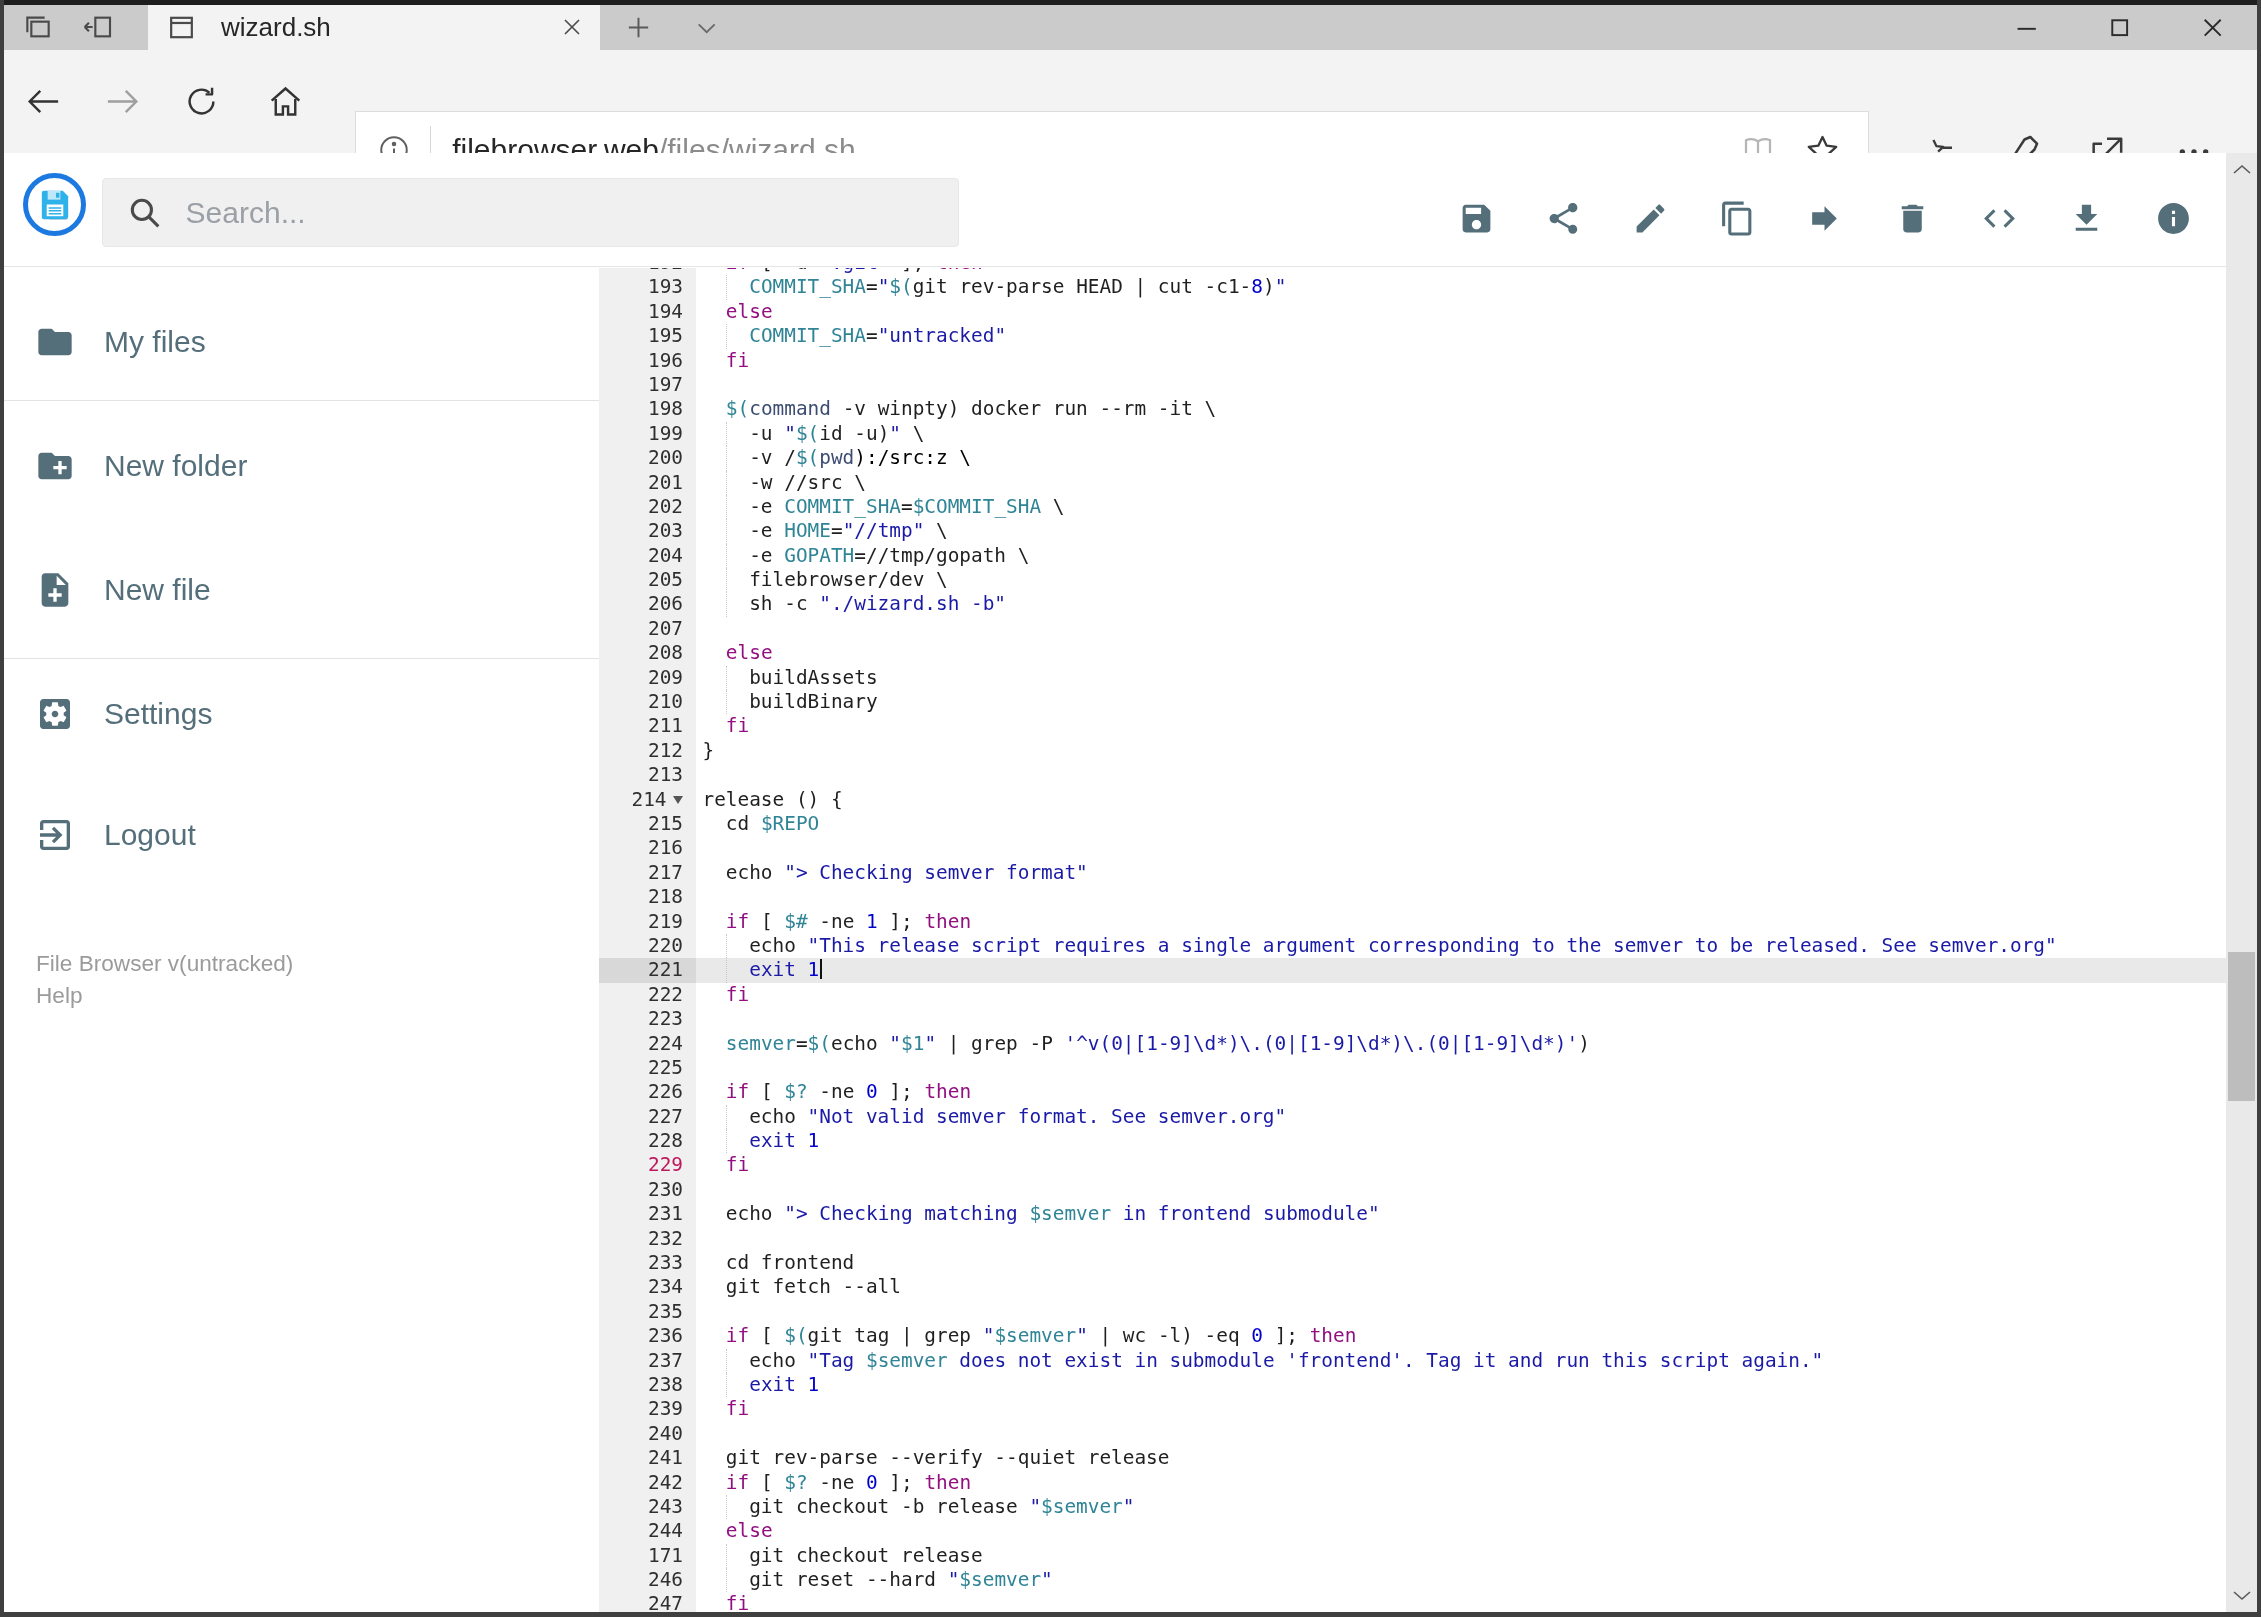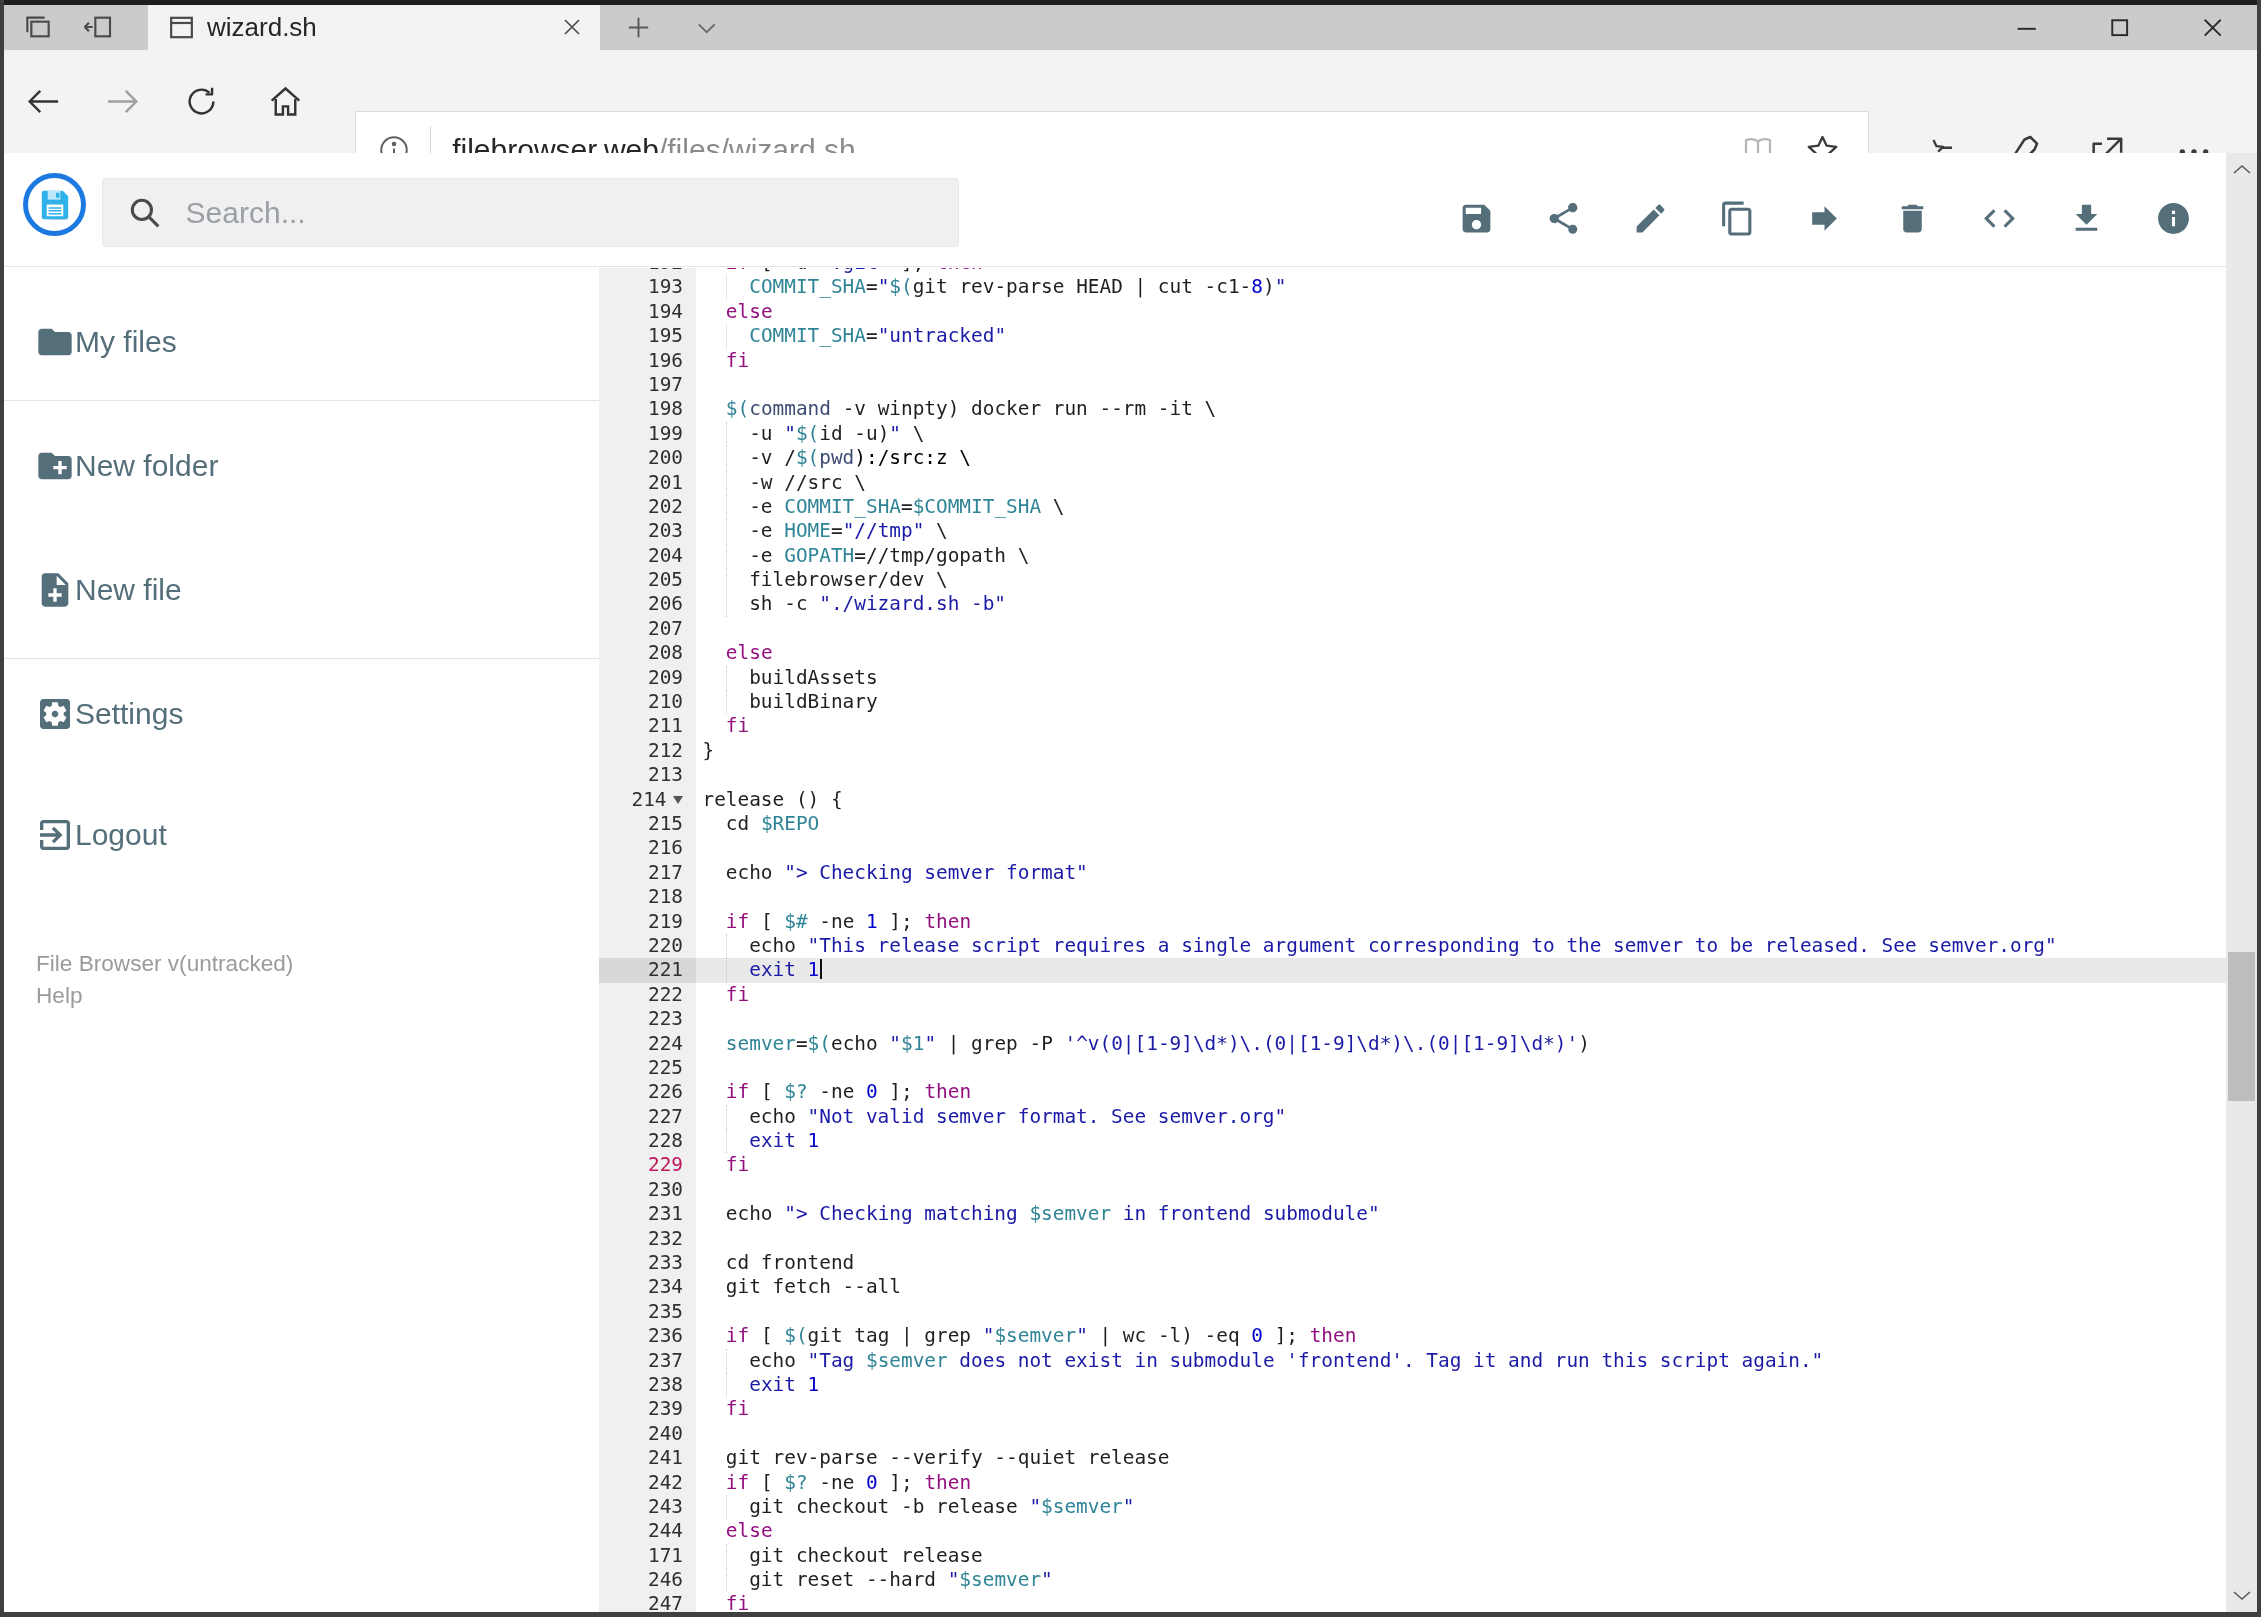--- a/index.html
+++ b/index.html
@@ -9,21 +9,21 @@
   
   .frame-top{position:absolute;left:0;top:0;width:2261px;height:4.8px;background:#1e1e1e;z-index:60;}
   .frame-left{position:absolute;left:0;top:0;width:4px;height:1617px;background:#3f3f3f;z-index:60;}
   .frame-right{position:absolute;right:0;top:0;width:4px;height:1617px;background:#3f3f3f;z-index:60;}
   .frame-bottom{position:absolute;left:0;bottom:0;width:2261px;height:4.8px;background:#3f3f3f;z-index:60;}
   
   .tabstrip{position:absolute;left:0;top:4.8px;width:2261px;height:45px;background:#cbcbcb;}
   .strip-btn{position:absolute;top:0;height:45px;width:53px;display:flex;align-items:center;justify-content:center;color:#4a4a4a;}
   .tab{position:absolute;left:148px;top:0;width:452px;height:45px;background:#f3f3f3;display:flex;align-items:center;}
   .tab-favicon{margin-left:18px;color:#4a4a4a;}
-  .tab-title{margin-left:10px;font-size:26px;color:#262626;flex:1;}
+  .tab-title{margin-left:24px;font-size:26px;color:#262626;flex:1;}
   .tab-close{margin-right:16px;color:#4a4a4a;}
   .newtab-btn{position:absolute;left:610px;top:0;width:57px;height:45px;display:flex;align-items:center;justify-content:center;color:#5a5a5a;}
   .tablist-btn{position:absolute;left:678px;top:0;width:57px;height:45px;display:flex;align-items:center;justify-content:center;color:#6a6a6a;}
   .win-btn{position:absolute;top:0;width:69px;height:45px;display:flex;align-items:center;justify-content:center;color:#2b2b2b;}
   
   .addressrow{position:absolute;left:0;top:50px;width:2261px;height:103px;background:#f3f3f3;}
   .nav-btn{position:absolute;top:29px;width:45px;height:45px;display:flex;align-items:center;justify-content:center;color:#333;}
   .nav-btn.disabled{color:#9f9f9f;}
   .urlbox{position:absolute;left:355px;top:61px;width:1514px;height:78px;background:#fff;border:0.8px solid #dcdcdc;box-sizing:border-box;display:flex;align-items:center;}
   .url-info{margin-left:21px;color:#5f5f5f;}
@@ -38,21 +38,21 @@
   .logo{position:absolute;left:22.6px;top:173px;width:63px;height:63px;border:5.7px solid #1c79e0;border-radius:50%;box-sizing:border-box;background:#fff;display:flex;align-items:center;justify-content:center;}
   .searchbox{position:absolute;left:102px;top:178px;width:857px;height:69px;background:#f0f0f0;border:0.8px solid #e7e7e7;border-radius:4px;box-sizing:border-box;display:flex;align-items:center;}
   .search-ic{margin-left:22.6px;color:#4a4a4a;}
   .searchbox input{border:none;outline:none;background:transparent;font-size:30px;color:#444;margin-left:21px;flex:1;font-family:"Liberation Sans",sans-serif;}
   .searchbox input::placeholder{color:#9aa0a6;}
   .tool-btn{position:absolute;top:197px;width:42px;height:42px;display:flex;align-items:center;justify-content:center;color:#546e7a;}
   
   .sidebar{position:absolute;left:4px;top:268px;width:595px;height:1344px;background:#fff;}
   .side-item{position:absolute;left:0;width:595px;height:68px;display:flex;align-items:center;color:#546e7a;}
   .side-item .ic{margin-left:31px;}
-  .side-item .lbl{font-size:30px;}
+  .side-item .lbl{margin-left:29px;font-size:30px;}
   .side-div{position:absolute;left:0;width:595px;height:0.8px;background:#e3e3e3;}
   .side-footer{position:absolute;left:32px;font-size:22.6px;color:#9b9b9b;line-height:32px;}
   .side-footer .help{display:block;}
   
   .gutter-bg{position:absolute;left:599px;top:268px;width:97px;height:1344px;background:#f0f0f0;}
   .codeview{position:absolute;left:599px;top:268px;width:1627px;height:1344px;overflow:hidden;}
   .codeinner{margin-top:-17px;font-family:"DejaVu Sans Mono",monospace;font-size:19.4px;}
   .code-line{height:24.4px;line-height:24.4px;display:flex;position:relative;white-space:pre;}
   .code-line .gut{flex:0 0 97px;box-sizing:border-box;text-align:right;padding-right:13px;color:#2f2f2f;position:relative;}
   .code-line .txt{padding-left:6.5px;color:#1f1f1f;}

